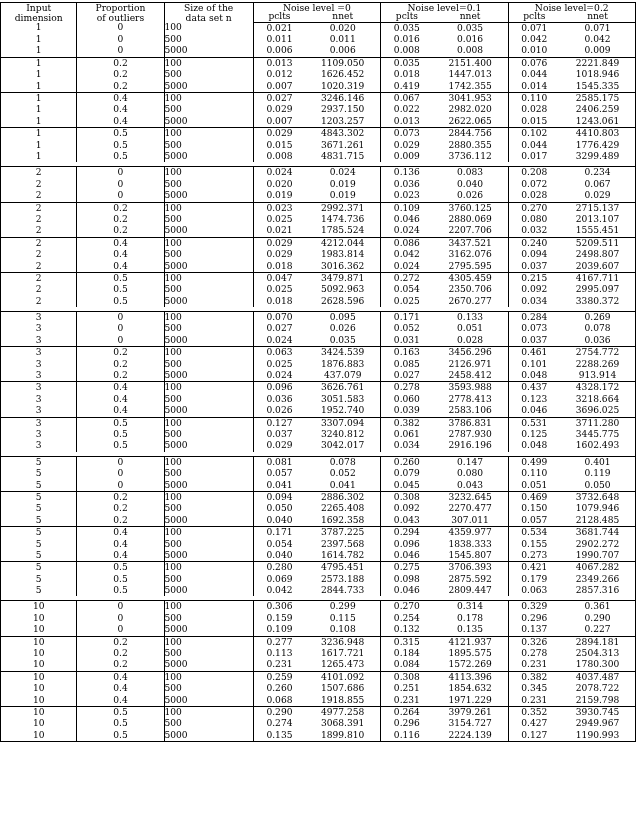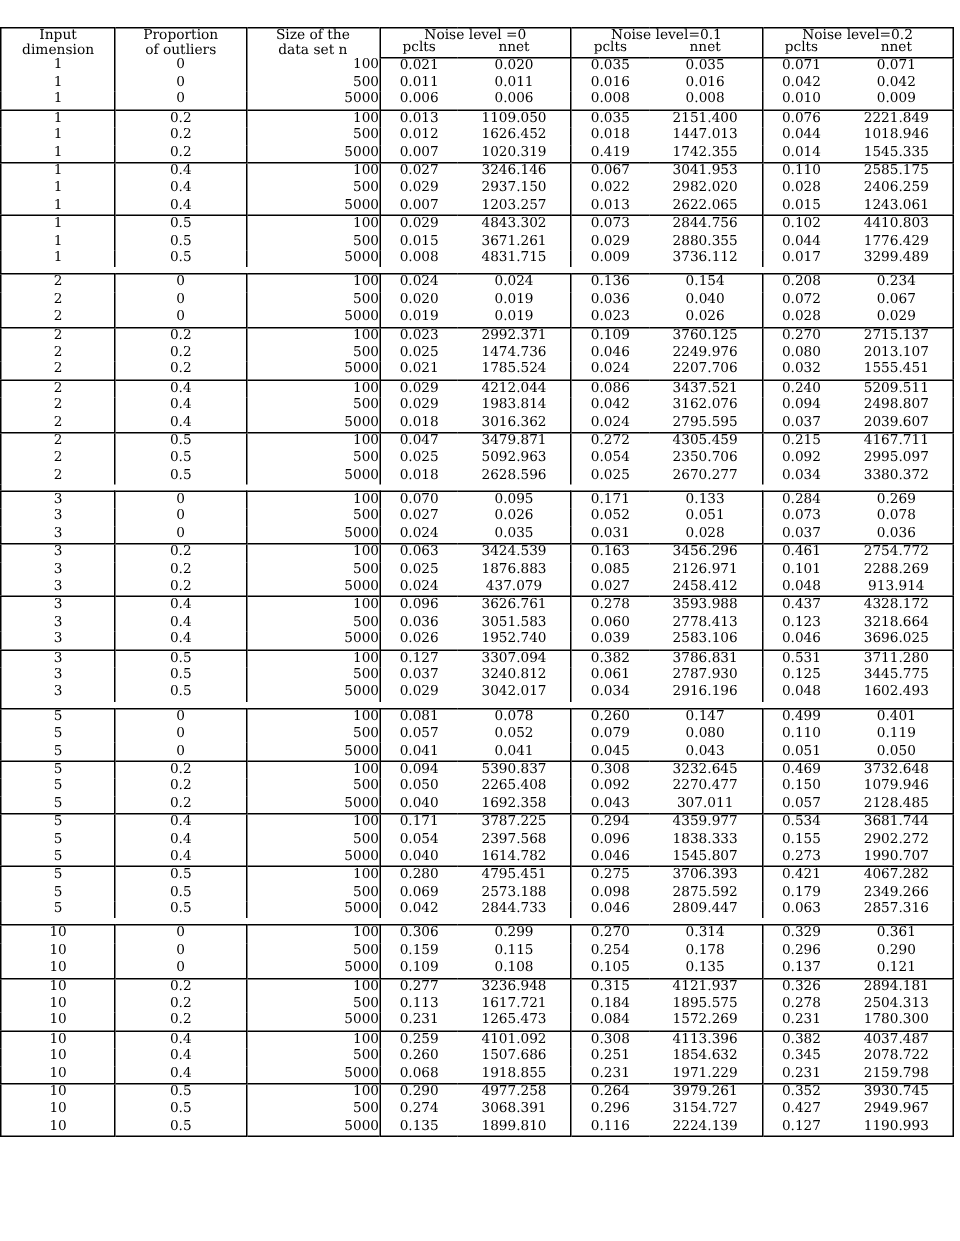--- a/index.html
+++ b/index.html
@@ -11,21 +11,21 @@
     width: 640px;
     height: 827px;
     font-family: "DejaVu Serif", serif;
     color: #000000;
   }
   .page {
     width: 548px;
     height: 827px;
     position: relative;
     box-sizing: border-box;
-    padding: 18px 0 0 0;
+    padding: 2px 0 0 0;
   }
   table.data {
     border-collapse: collapse;
     width: 636px;
     margin: 0 auto;
     table-layout: fixed;
     font-size: 9.1px;
     line-height: 1.02;
   }
   table.data td, table.data th {
@@ -61,21 +61,21 @@
   }
   .sub-rule {
     border-top: 0.7px solid #000;
   }
   tbody td {
     height: 11.4px;
     font-size: 9.1px;
   }
   .c-dim   { text-align: center; }
   .c-prop  { text-align: center; }
-  .c-size  { text-align: right; padding-right: 10px; }
+  .c-size  { text-align: left; padding-right: 10px; }
   .c-num   { text-align: center; }
   .hdr-sub td { font-size: 9.1px; }
   .noise-label { white-space: nowrap; text-align: center; }
   col.w-dim   { width: 72px; }
   col.w-prop  { width: 82px; }
   col.w-size  { width: 84px; }
   col.w-pclts { width: 49px; }
   col.w-nnet  { width: 71px; }
   .spacer-row td { height: 4px; border: none; }
 </style>
@@ -266,21 +266,21 @@
           <td class=""></td>
           <td class=""></td>
         </tr>
         <tr>
           <td class="c-dim vsep grp-rule">2</td>
           <td class="c-prop vsep grp-rule">0</td>
           <td class="c-size vsep grp-rule">100</td>
           <td class="c-num grp-rule">0.024</td>
           <td class="c-num vsep grp-rule">0.024</td>
           <td class="c-num grp-rule">0.136</td>
-          <td class="c-num vsep grp-rule">0.154</td>
+          <td class="c-num vsep grp-rule">0.083</td>
           <td class="c-num grp-rule">0.208</td>
           <td class="c-num grp-rule">0.234</td>
         </tr>
         <tr>
           <td class="c-dim vsep">2</td>
           <td class="c-prop vsep">0</td>
           <td class="c-size vsep">500</td>
           <td class="c-num">0.020</td>
           <td class="c-num vsep">0.019</td>
           <td class="c-num">0.036</td>
@@ -310,21 +310,21 @@
           <td class="c-num sub-rule">0.270</td>
           <td class="c-num sub-rule">2715.137</td>
         </tr>
         <tr>
           <td class="c-dim vsep">2</td>
           <td class="c-prop vsep">0.2</td>
           <td class="c-size vsep">500</td>
           <td class="c-num">0.025</td>
           <td class="c-num vsep">1474.736</td>
           <td class="c-num">0.046</td>
-          <td class="c-num vsep">2249.976</td>
+          <td class="c-num vsep">2880.069</td>
           <td class="c-num">0.080</td>
           <td class="c-num">2013.107</td>
         </tr>
         <tr>
           <td class="c-dim vsep">2</td>
           <td class="c-prop vsep">0.2</td>
           <td class="c-size vsep">5000</td>
           <td class="c-num">0.021</td>
           <td class="c-num vsep">1785.524</td>
           <td class="c-num">0.024</td>
@@ -583,21 +583,21 @@
           <td class="c-num">0.045</td>
           <td class="c-num vsep">0.043</td>
           <td class="c-num">0.051</td>
           <td class="c-num">0.050</td>
         </tr>
         <tr>
           <td class="c-dim vsep sub-rule">5</td>
           <td class="c-prop vsep sub-rule">0.2</td>
           <td class="c-size vsep sub-rule">100</td>
           <td class="c-num sub-rule">0.094</td>
-          <td class="c-num vsep sub-rule">5390.837</td>
+          <td class="c-num vsep sub-rule">2886.302</td>
           <td class="c-num sub-rule">0.308</td>
           <td class="c-num vsep sub-rule">3232.645</td>
           <td class="c-num sub-rule">0.469</td>
           <td class="c-num sub-rule">3732.648</td>
         </tr>
         <tr>
           <td class="c-dim vsep">5</td>
           <td class="c-prop vsep">0.2</td>
           <td class="c-size vsep">500</td>
           <td class="c-num">0.050</td>
@@ -716,24 +716,24 @@
           <td class="c-num vsep">0.178</td>
           <td class="c-num">0.296</td>
           <td class="c-num">0.290</td>
         </tr>
         <tr>
           <td class="c-dim vsep">10</td>
           <td class="c-prop vsep">0</td>
           <td class="c-size vsep">5000</td>
           <td class="c-num">0.109</td>
           <td class="c-num vsep">0.108</td>
-          <td class="c-num">0.105</td>
+          <td class="c-num">0.132</td>
           <td class="c-num vsep">0.135</td>
           <td class="c-num">0.137</td>
-          <td class="c-num">0.121</td>
+          <td class="c-num">0.227</td>
         </tr>
         <tr>
           <td class="c-dim vsep sub-rule">10</td>
           <td class="c-prop vsep sub-rule">0.2</td>
           <td class="c-size vsep sub-rule">100</td>
           <td class="c-num sub-rule">0.277</td>
           <td class="c-num vsep sub-rule">3236.948</td>
           <td class="c-num sub-rule">0.315</td>
           <td class="c-num vsep sub-rule">4121.937</td>
           <td class="c-num sub-rule">0.326</td>

